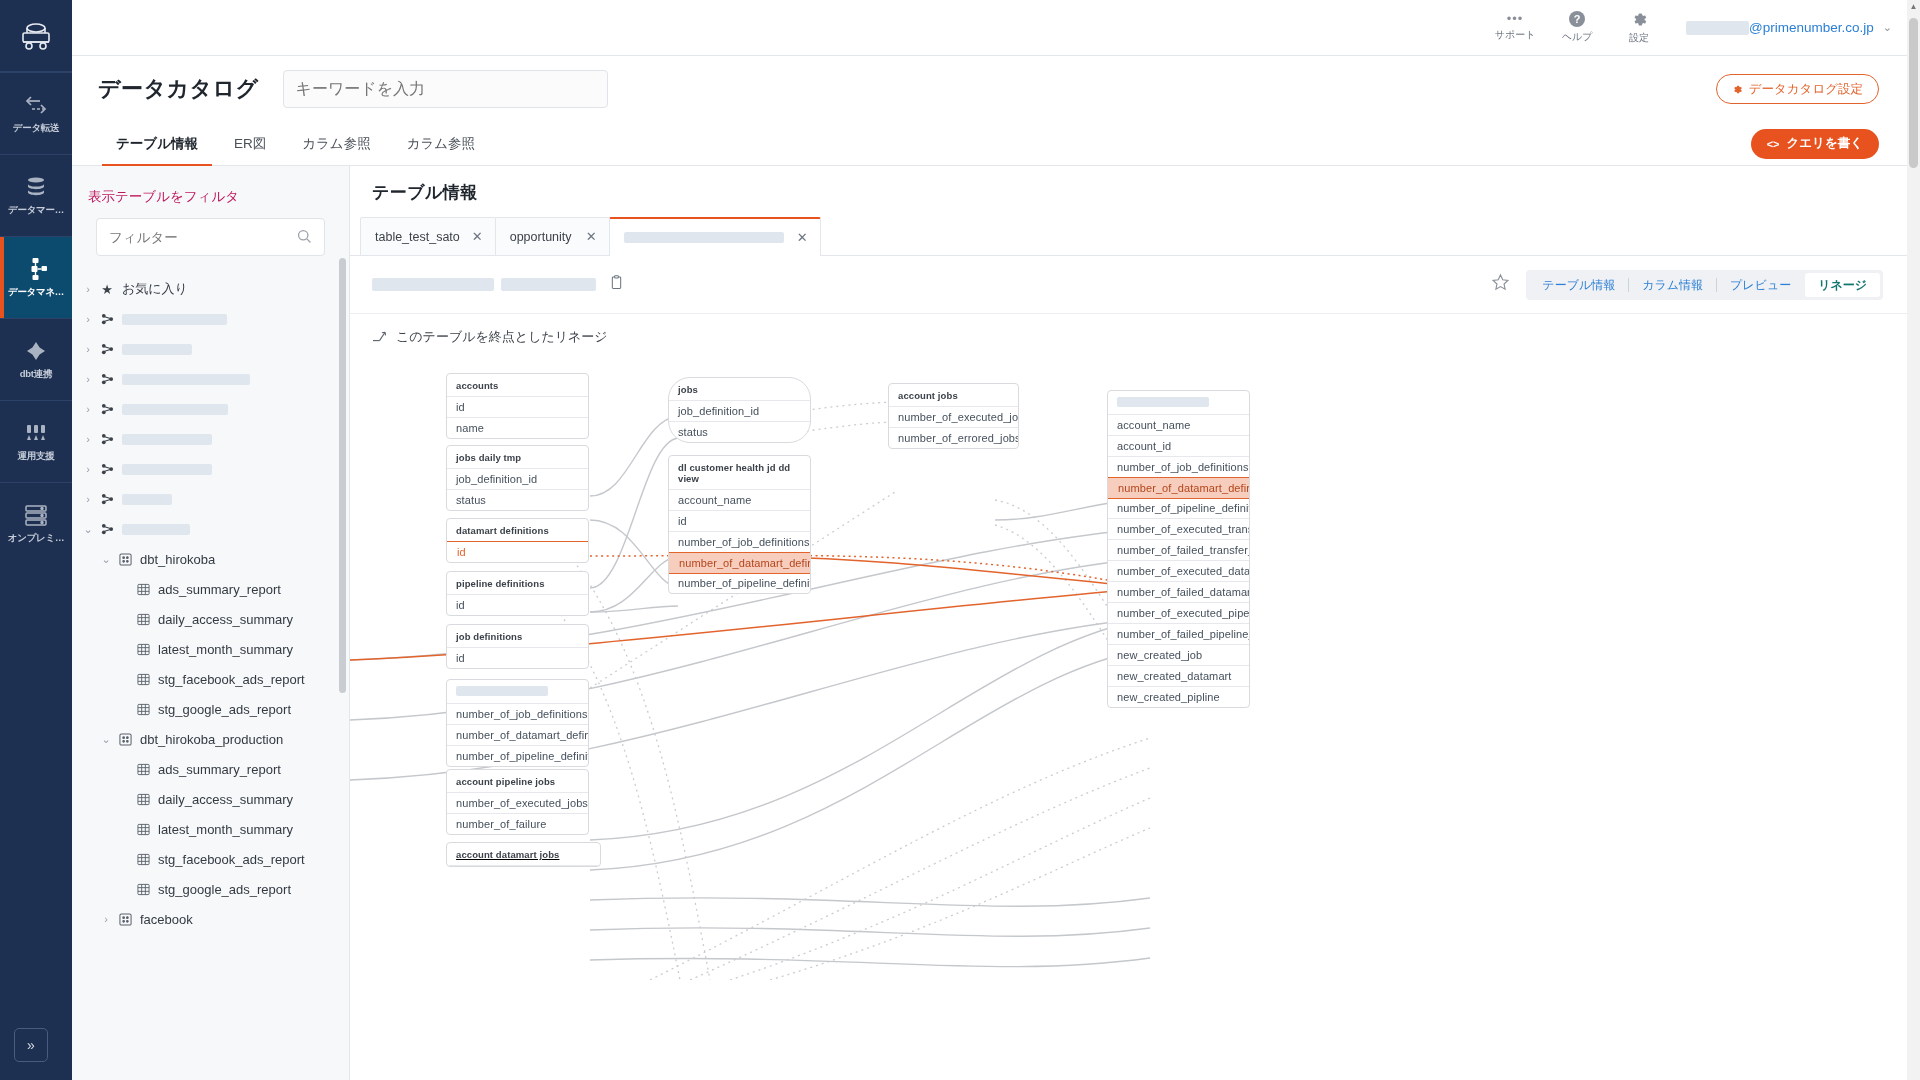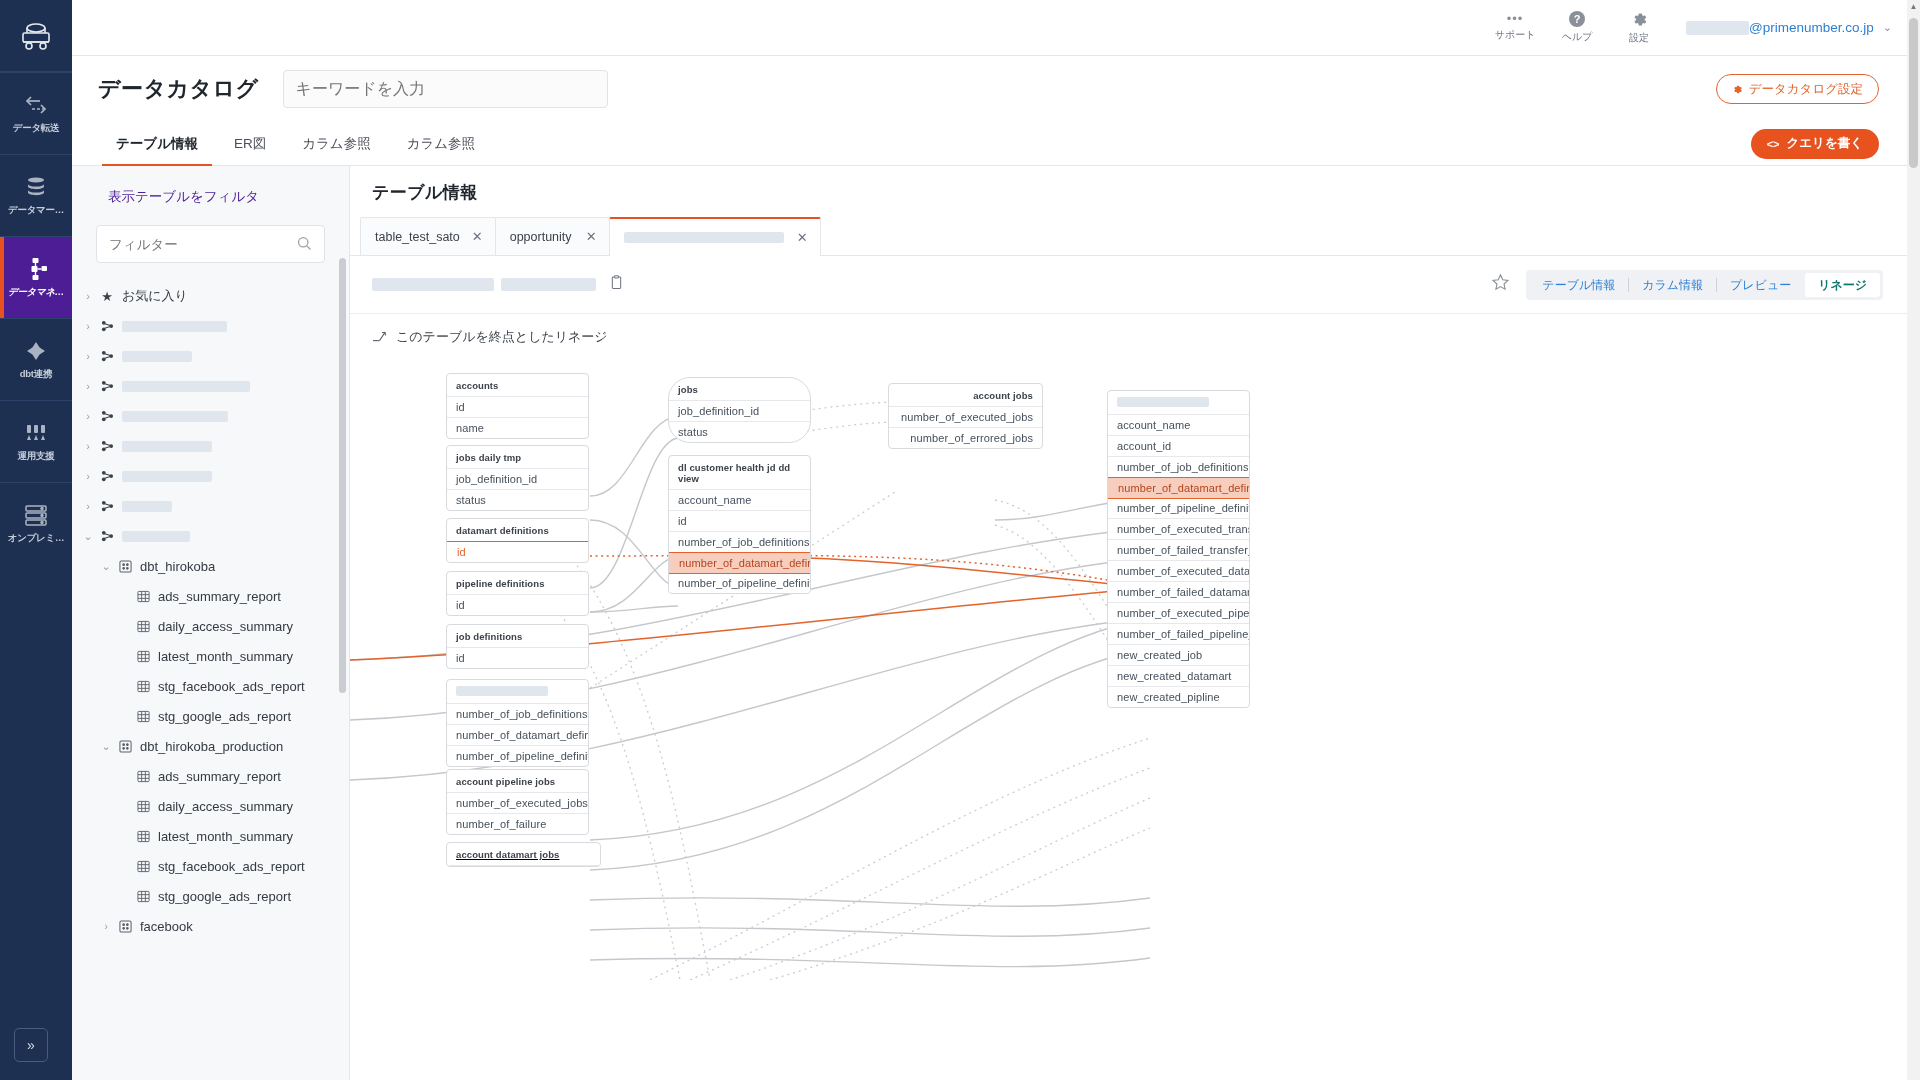--- a/index.html
+++ b/index.html
@@ -22,21 +22,21 @@
   .rail-item {
     position: relative; height: 82px;
     display: flex; flex-direction: column; align-items: center; justify-content: center;
     gap: 4px; cursor: pointer;
   }
   .rail-item .ri-ico { width: 26px; height: 26px; display: block; }
   .rail-item .ri-lbl {
     font-size: 9.5px; color: #c5ccd8; letter-spacing: -.3px;
     white-space: nowrap; font-weight: 700;
   }
-  .rail-item.active { background: #4c1d95; font-style: italic; }
+  .rail-item.active { background: #0c4a6e; }
   .rail-item.active::before {
     content: ""; position: absolute; left: 0; top: 0; bottom: 0; width: 4px;
     background: #e8521f;
   }
   .rail-item.active .ri-lbl { color: #ffffff; }
   .rail-collapse {
     position: absolute; left: 14px; bottom: 18px;
     width: 34px; height: 34px; border: 1px solid #4a5c7c; border-radius: 5px;
     color: #d4dae4; display: flex; align-items: center; justify-content: center;
     font-size: 14px; cursor: pointer;
@@ -115,22 +115,22 @@
     border: none; border-radius: 16px; height: 30px; padding: 0 16px; font-size: 12.5px;
     font-weight: 700; display: flex; align-items: center; gap: 7px; cursor: pointer;
     font-family: inherit;
   }
 
   
   .leftpanel {
     position: absolute; left: 72px; top: 166px; width: 278px; bottom: 0;
     background: #f7f8fa; border-right: 1px solid #e3e6ea; overflow: hidden;
   }
-  .lp-title { font-size: 13.5px; color: #4c1d95; padding: 22px 0 12px 36px; }
-  .lp-filter-wrap { padding: 0 24px; position: relative; margin-top: 7px; }
+  .lp-title { font-size: 13.5px; color: #be185d; padding: 22px 0 12px 16px; }
+  .lp-filter-wrap { padding: 0 24px; position: relative; }
   .lp-filter {
     width: 100%; height: 38px; border: 1px solid #e0e3e7; border-radius: 4px;
     background: #fff; font-size: 13.5px; color: #a7adb5; padding: 0 34px 0 12px;
     outline: none; font-family: inherit;
   }
   .lp-search-ico { position: absolute; right: 36px; top: 10px; color: #9aa1ab; }
   .tree { margin-top: 18px; position: relative; }
   .tnode {
     display: flex; align-items: center; height: 30px; font-size: 13px; color: #333a42;
     cursor: pointer; white-space: nowrap;
@@ -746,21 +746,21 @@
             <div class="nc"><span>status</span></div>
           </div>
           <div class="node" style="left: 318px; top: 95px; width: 143px;">
             <div class="nh"><span>dl customer health jd dd view</span></div>
             <div class="nc"><span>account_name</span></div>
             <div class="nc"><span>id</span></div>
             <div class="nc"><span>number_of_job_definitions</span></div>
             <div class="nc hl"><span>number_of_datamart_definitions</span></div>
             <div class="nc"><span>number_of_pipeline_definitions</span></div>
           </div>
-          <div class="node" style="left: 538px; top: 23px; width: 155px; text-align: right;">
+          <div class="node" style="left: 538px; top: 23px; width: 131px;">
             <div class="nh"><span>account jobs</span></div>
             <div class="nc"><span>number_of_executed_jobs</span></div>
             <div class="nc"><span>number_of_errored_jobs</span></div>
           </div>
           <div class="node" style="left: 757px; top: 30px; width: 143px;">
             <div class="nh"><span class="redact" style="width:92px;"></span></div>
             <div class="nc"><span>account_name</span></div>
             <div class="nc"><span>account_id</span></div>
             <div class="nc"><span>number_of_job_definitions</span></div>
             <div class="nc hl"><span>number_of_datamart_definitions</span></div>

